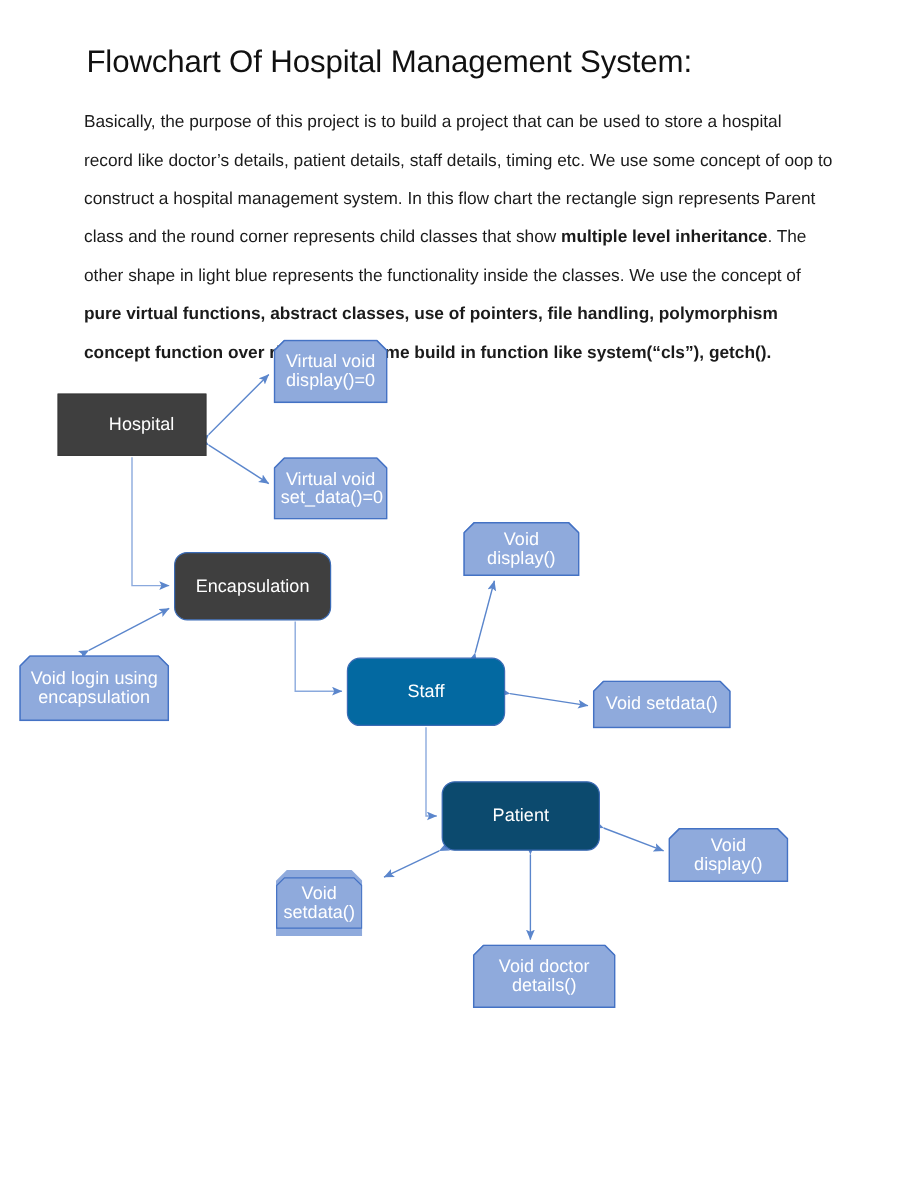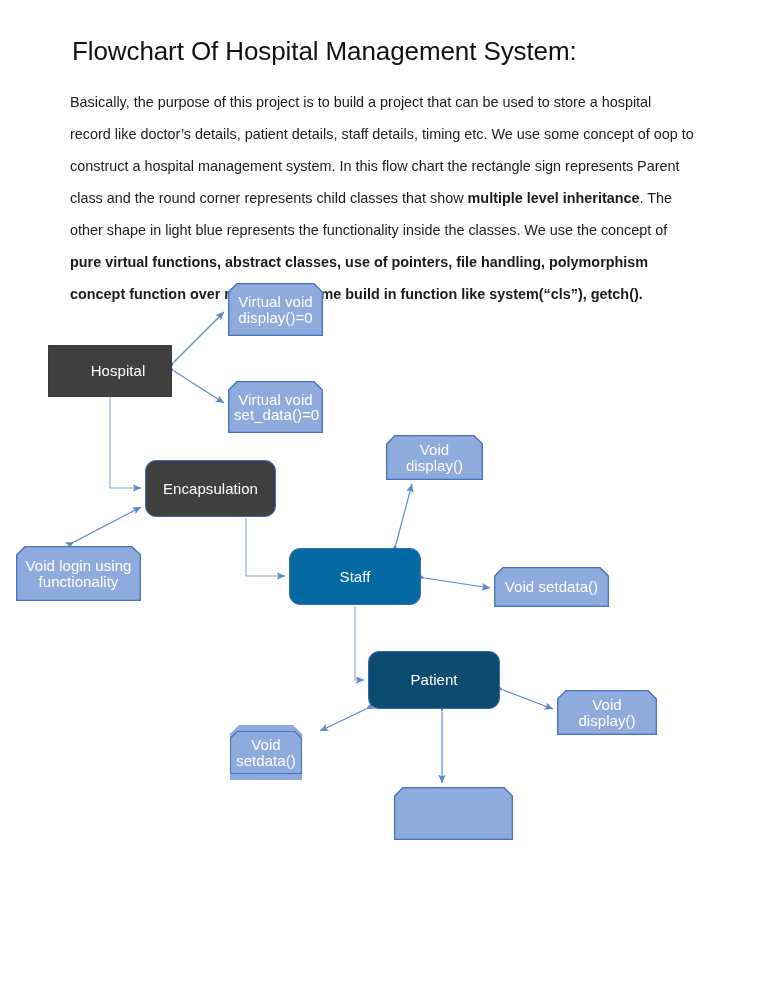--- a/index.html
+++ b/index.html
@@ -192,21 +192,21 @@
       <g>
         <line x1="366" y1="709" x2="320" y2="731" stroke="#5b86cc" stroke-width="1.15" marker-start="url(#ah-s)" marker-end="url(#ah-s)"></line>
       </g>
 
       <g>
         <line x1="442" y1="712" x2="442" y2="783" stroke="#5b86cc" stroke-width="1.15" marker-start="url(#ah-s)" marker-end="url(#ah-s)"></line>
       </g>
     </svg>
 
     <div id="node-layer">
-        <div class="node parent-rect" style="left: 48px; top: 345px; width: 124px; height: 52px; background: rgb(63, 63, 63); padding-left: 16px;">
+        <div class="node parent-rect" style="left: 48px; top: 328px; width: 124px; height: 52px; background: rgb(63, 63, 63); padding-left: 16px;">
           <span class="node-label">Hospital</span>
         </div>
         <div class="node func-clip" style="left: 228px; top: 283px; width: 95px; height: 53px; background: transparent;">
           <div class="clip-body" style="background: rgb(143, 170, 220);"></div>
           <svg class="clip-outline" viewBox="0 0 95 53" width="95" height="53">
             <path d="M9,0.7 L86,0.7 L94.3,9 L94.3,52.3 L0.7,52.3 L0.7,9 Z" fill="none" stroke="#4472c4" stroke-width="1.3"></path>
           </svg>
           <span class="node-label">Virtual void
 display()=0</span>
         </div>
@@ -220,21 +220,21 @@
         </div>
         <div class="node child-round" style="left: 145px; top: 460px; width: 131px; height: 57px; background: rgb(63, 63, 63); border-color: rgb(59, 107, 181);">
           <span class="node-label">Encapsulation</span>
         </div>
         <div class="node func-clip" style="left: 16px; top: 546px; width: 125px; height: 55px; background: transparent;">
           <div class="clip-body" style="background: rgb(143, 170, 220);"></div>
           <svg class="clip-outline" viewBox="0 0 125 55" width="125" height="55">
             <path d="M9,0.7 L116,0.7 L124.3,9 L124.3,54.3 L0.7,54.3 L0.7,9 Z" fill="none" stroke="#4472c4" stroke-width="1.3"></path>
           </svg>
           <span class="node-label">Void login using
-functionality</span>
+encapsulation</span>
         </div>
         <div class="node child-round" style="left: 289px; top: 548px; width: 132px; height: 57px; background: #0369a1; border-color: rgb(59, 107, 181);">
           <span class="node-label">Staff</span>
         </div>
         <div class="node func-clip" style="left: 386px; top: 435px; width: 97px; height: 45px; background: transparent;">
           <div class="clip-body" style="background: rgb(143, 170, 220);"></div>
           <svg class="clip-outline" viewBox="0 0 97 45" width="97" height="45">
             <path d="M9,0.7 L88,0.7 L96.3,9 L96.3,44.3 L0.7,44.3 L0.7,9 Z" fill="none" stroke="#4472c4" stroke-width="1.3"></path>
           </svg>
           <span class="node-label">Void display()</span>
@@ -262,17 +262,19 @@
             <path d="M9,0.7 L83,0.7 L91.3,9 L91.3,54.3 L0.7,54.3 L0.7,9 Z" fill="none" stroke="#4472c4" stroke-width="1.3"></path>
           </svg>
           <span class="node-label">Void
 setdata()</span>
         </div>
         <div class="node func-clip" style="left: 394px; top: 787px; width: 119px; height: 53px; background: transparent;">
           <div class="clip-body" style="background: rgb(143, 170, 220);"></div>
           <svg class="clip-outline" viewBox="0 0 119 53" width="119" height="53">
             <path d="M9,0.7 L110,0.7 L118.3,9 L118.3,52.3 L0.7,52.3 L0.7,9 Z" fill="none" stroke="#4472c4" stroke-width="1.3"></path>
           </svg>
+          <span class="node-label">Void doctor
+details()</span>
         </div>
       </div>
 
   </div>
 </div>
 
 </body></html>

